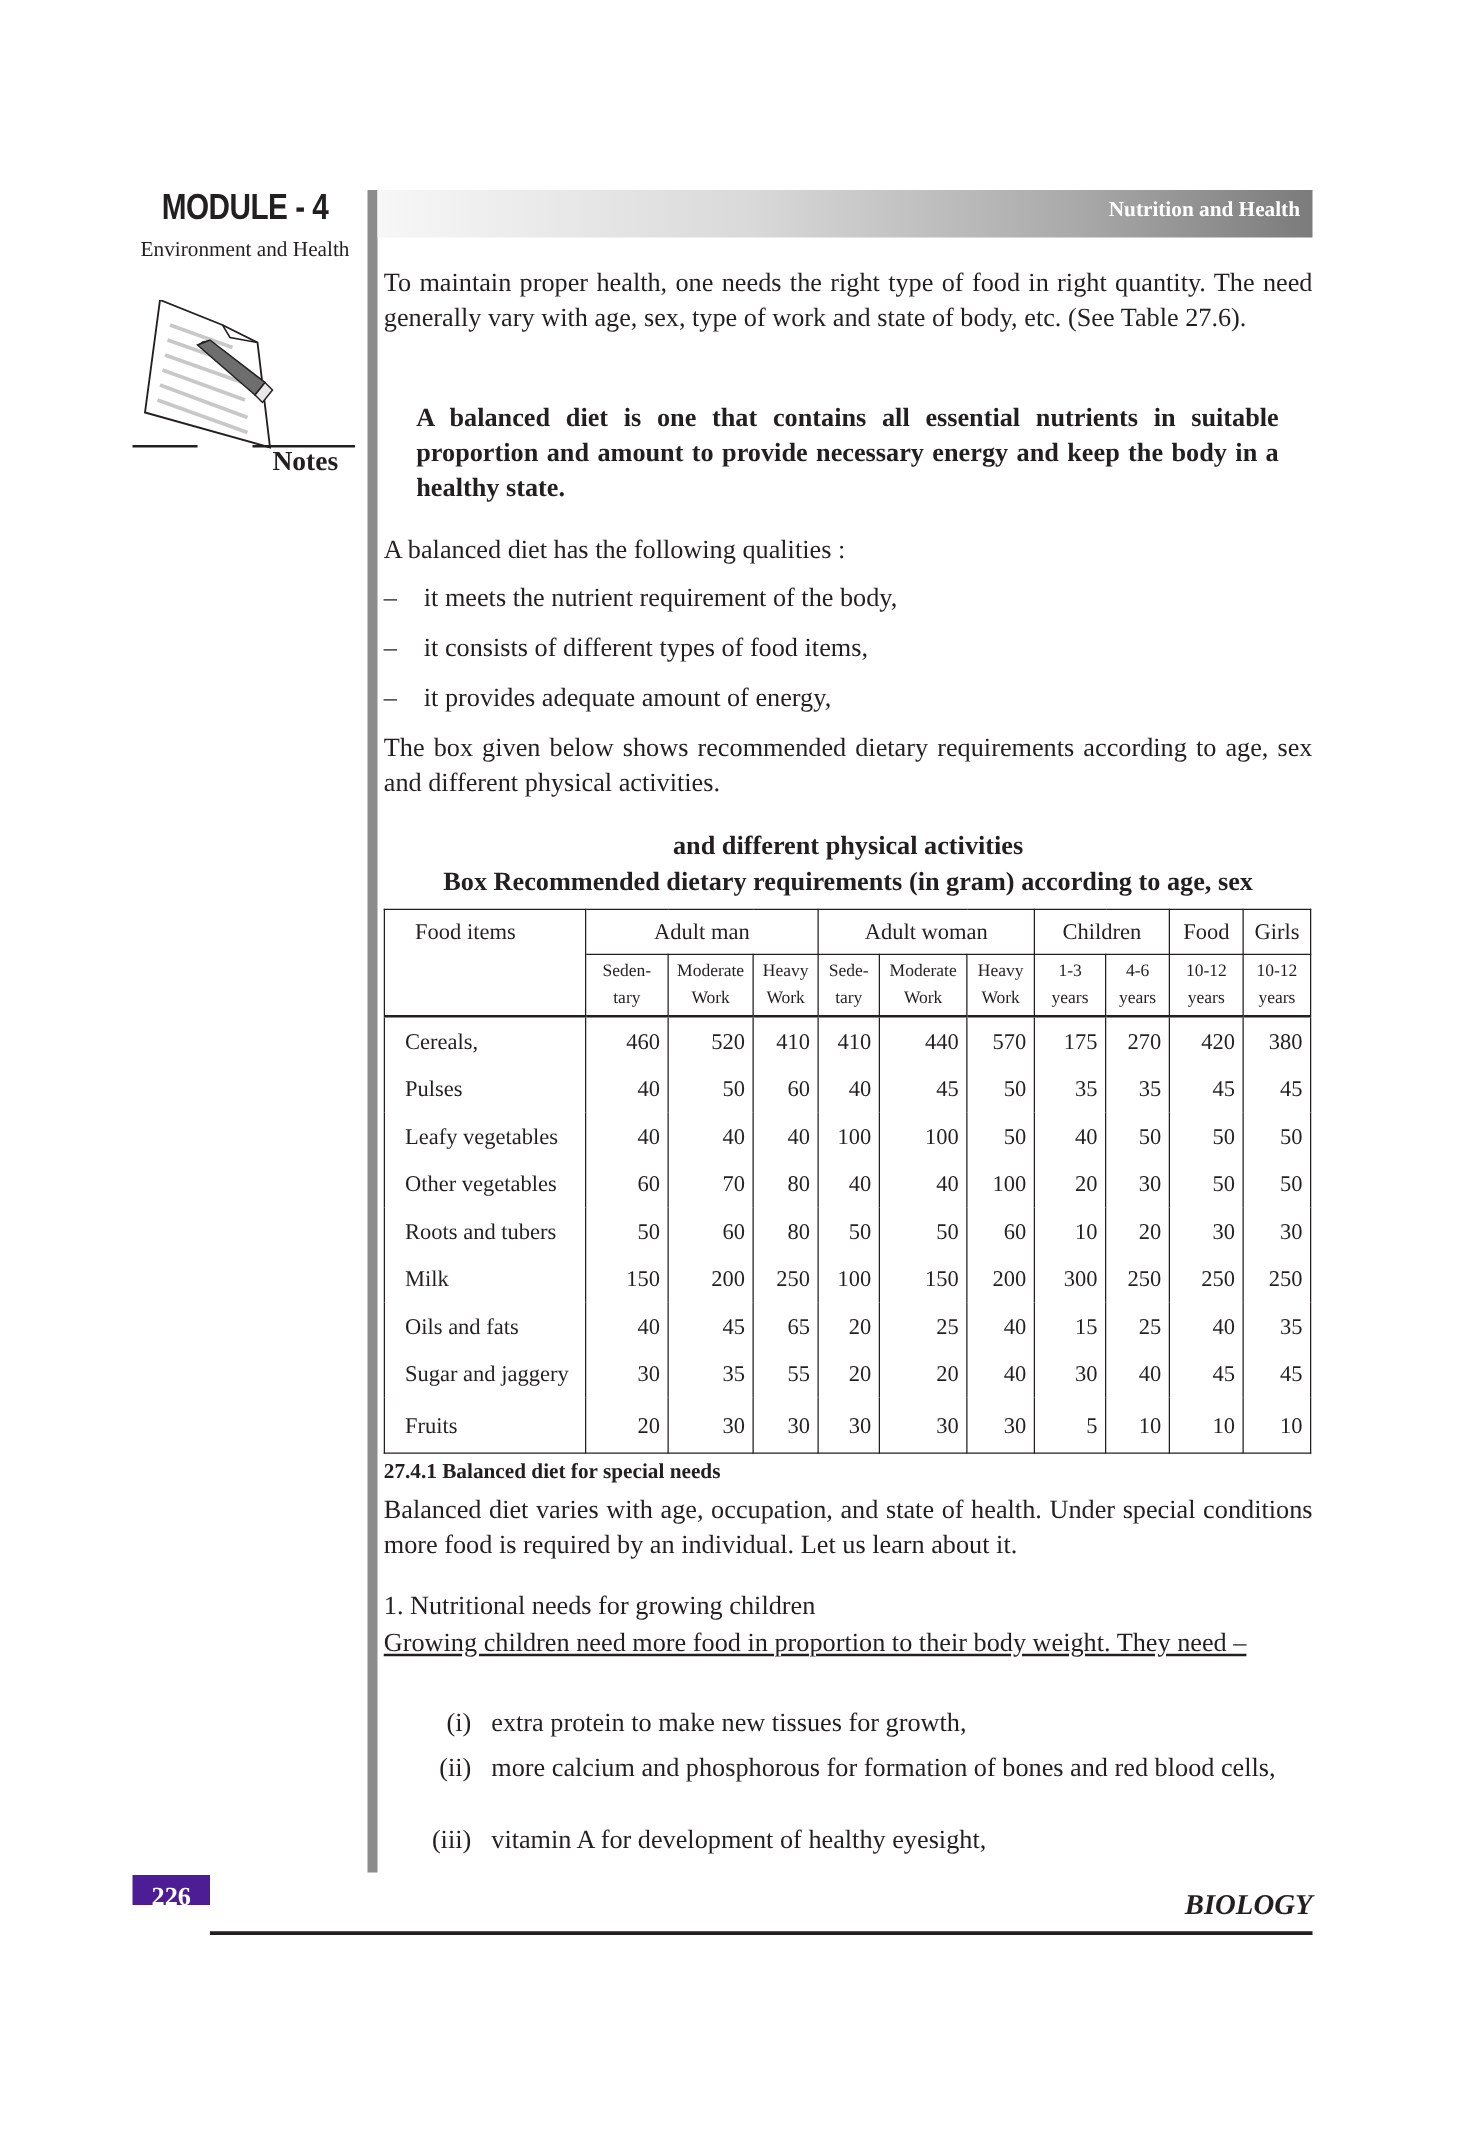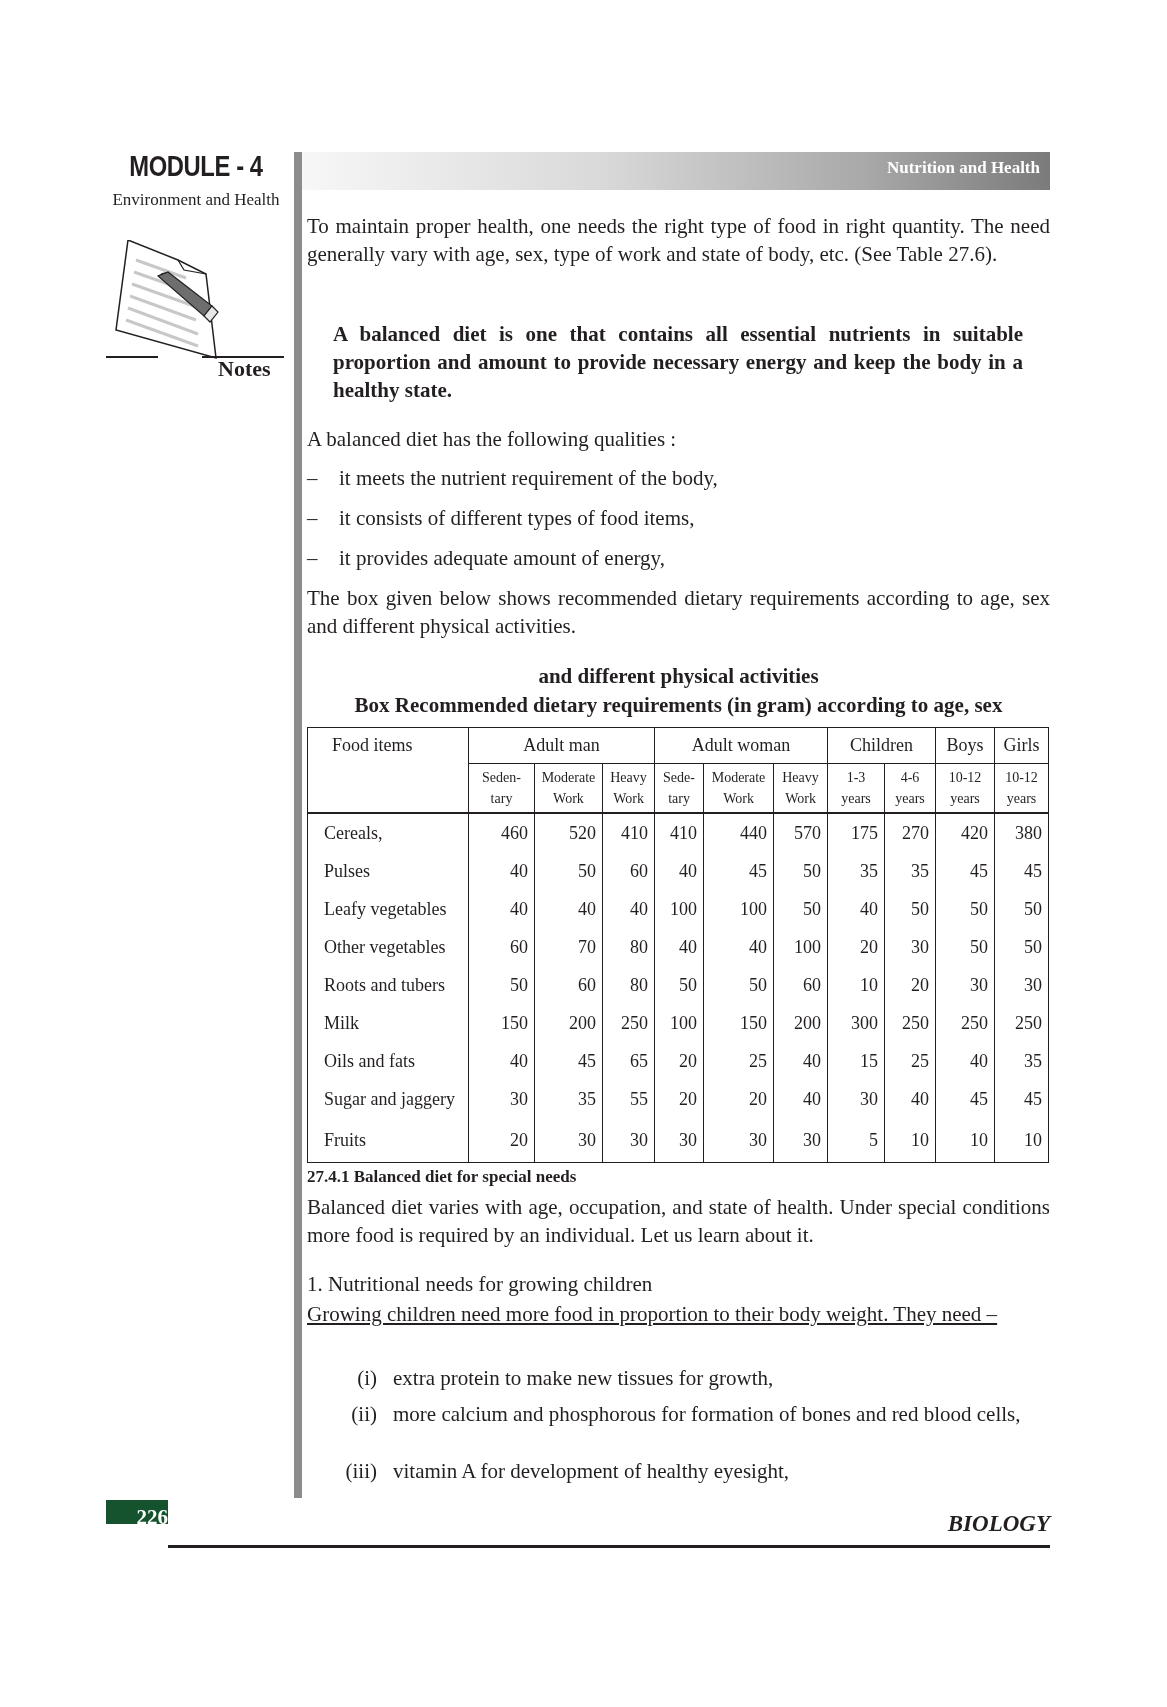--- a/index.html
+++ b/index.html
@@ -50,22 +50,22 @@
   #h-special { top: 1163px; font-weight: bold; font-size: 17px; }
   #p-special { top: 1193px; }
   #h-children { top: 1270px; font-weight: normal; font-size: 21px; }
   #p-children { top: 1300px; text-decoration: underline; }
   .num-item { left: 307px; width: 743px; font-size: 21px; line-height: 28px; }
   .num-item .num { display: inline-block; width: 70px; text-align: right; vertical-align: top; }
   .num-item .txt { display: inline-block; width: 655px; margin-left: 16px; text-align: justify; vertical-align: top; }
   #n1 { top: 1364px; } #n2 { top: 1400px; } #n3 { top: 1457px; }
 
   
-  #page-number-box { left: 106px; top: 1500px; width: 62px; height: 24px; background: #14532d; color: #fff;
-    font-weight: bold; font-size: 21px; text-align: right; line-height: 34px; }
+  #page-number-box { left: 106px; top: 1500px; width: 62px; height: 24px; background: #4c1d95; color: #fff;
+    font-weight: bold; font-size: 21px; text-align: center; line-height: 34px; }
   #footer-rule { left: 168px; top: 1545px; width: 882px; height: 2.5px; background: #231f20; }
   #footer-subject { right: 117px; top: 1511px; font-weight: bold; font-style: italic; font-size: 23px; }
 </style>
 </head>
 <body>
 
 <div id="module-title" class="abs">MODULE - 4</div>
 <div id="module-subtitle" class="abs">Environment and Health</div>
 
 <svg id="notes-icon" class="abs" viewBox="0 0 190 120">
@@ -131,21 +131,21 @@
     <col style="width:51px">
       <col style="width:59px">
       <col style="width:54px">
   </colgroup>
   <thead>
     <tr>
       <th class="food-head" rowspan="1">Food items</th>
       <th class="grp" colspan="3">Adult man</th>
       <th class="grp" colspan="3">Adult woman</th>
       <th class="grp" colspan="2">Children</th>
-      <th class="grp">Boys</th>
+      <th class="grp">Food</th>
       <th class="grp">Girls</th>
     </tr>
     <tr id="sub-row">
       <th class="food-head-blank"></th>
     <th class="sub">
           <div>Seden-</div>
           <div>tary</div>
         </th>
         <th class="sub">
           <div>Moderate</div>

